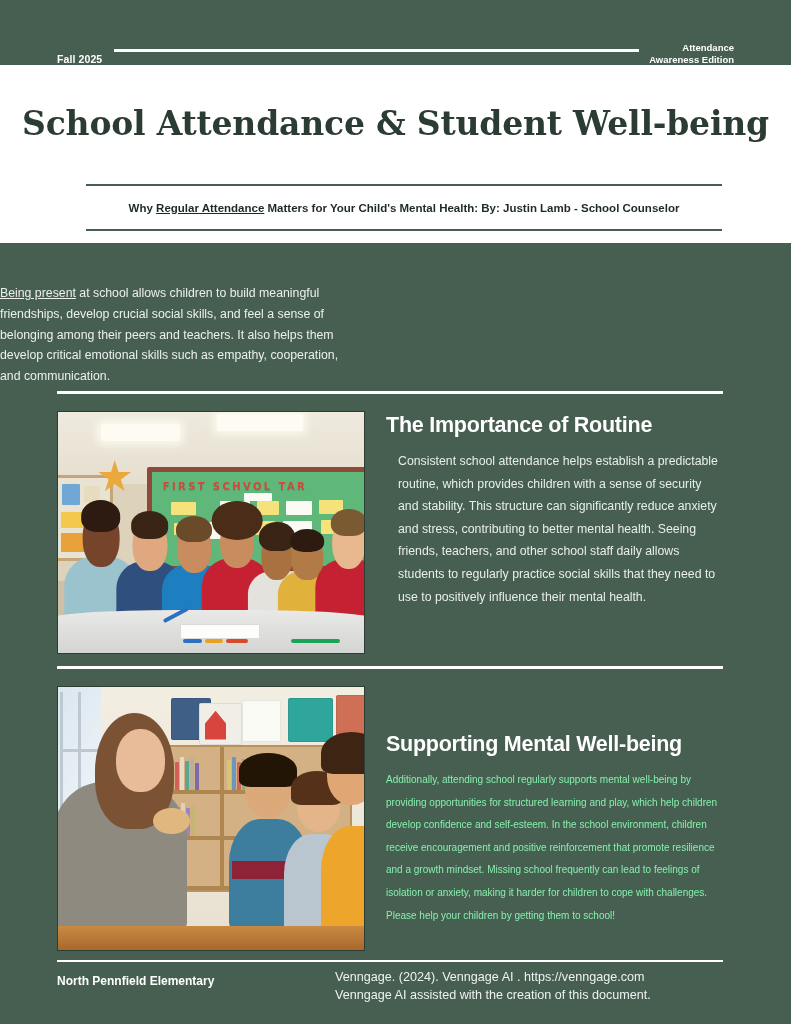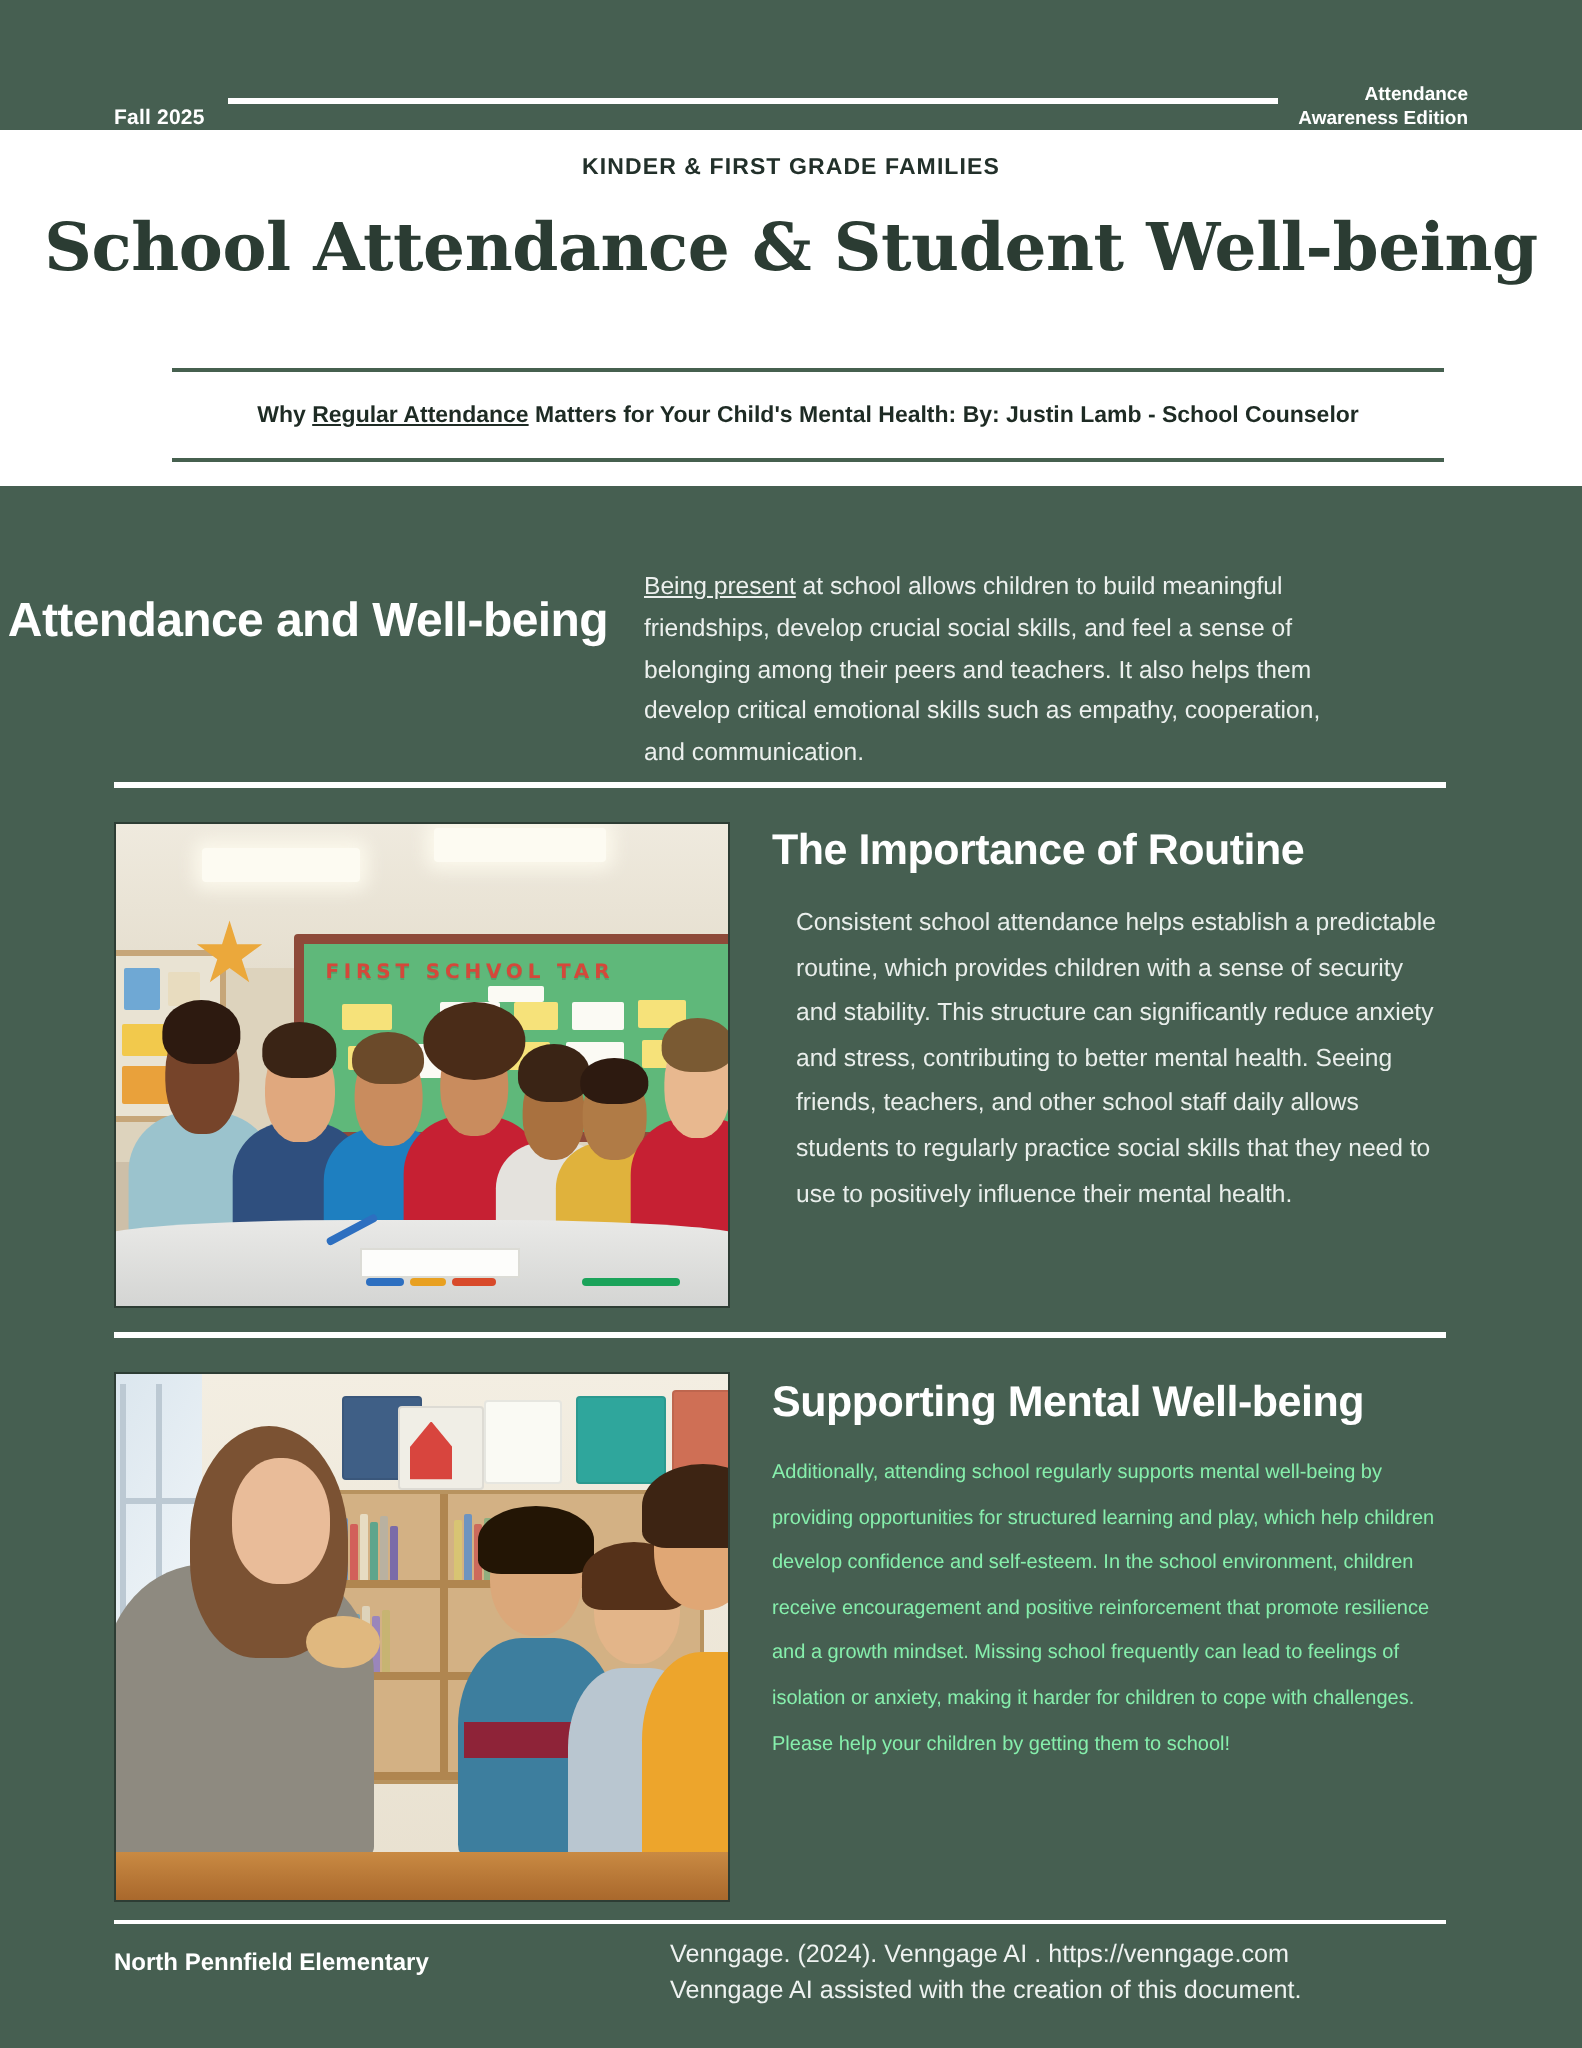--- a/index.html
+++ b/index.html
@@ -187,21 +187,21 @@
 
   
   .sec3 {
     position: absolute;
     top: 443px; left: 57px;
     width: 666px;
     display: flex;
     gap: 21px;
   }
   .photo2 { height: 265px; }
-  .sec3-text { width: 337px; padding-top: 3px; }
+  .sec3-text { width: 337px; padding-top: 3px; margin-top: 43px; }
   .sec3-p {
     color: #86efac;
     font-size: 10px;
     line-height: 22.6px;
   }
 
   
   .footer {
     position: absolute;
     top: 726px; left: 57px;
@@ -306,33 +306,31 @@
       <div class="issue-label">Fall 2025</div>
       <div class="topbar-rule"></div>
       <div class="edition">
         <div>Attendance</div>
         <div>Awareness Edition</div>
       </div>
     </div>
   </div>
 
   <div class="masthead">
-    <div class="kicker">KINDER &amp; FIRST GRADE FAMILIES</div>
     <div class="main-title">School Attendance &amp; Student Well-being</div>
     <div class="sub-block">
       <div class="sub-text">
         <span>Why </span><u>Regular Attendance</u><span> Matters for Your Child's Mental Health: By: Justin Lamb - School Counselor</span>
       </div>
     </div>
   </div>
 
   <div class="body-area">
 
     <div class="sec1">
-      <div class="sec1-head">Attendance and Well-being</div>
       <div class="sec1-body"><u>Being present</u><span> at school allows children to build meaningful friendships, develop crucial social skills, and feel a sense of belonging among their peers and teachers. It also helps them develop critical emotional skills such as empathy, cooperation, and communication.</span>
       </div>
     </div>
 
     <div class="rule" style="top:148px"></div>
 
     <div class="sec2">
 
       <div class="photo">
         <div class="p1-ceil"></div>

